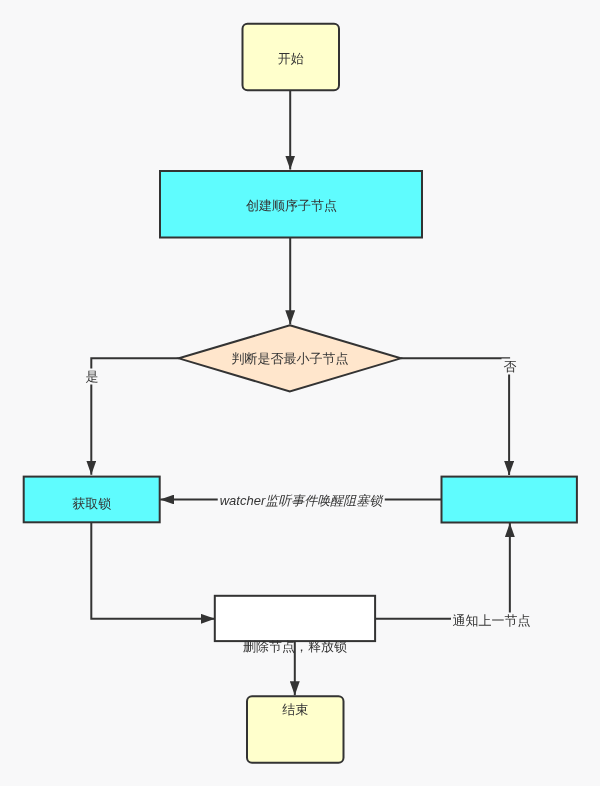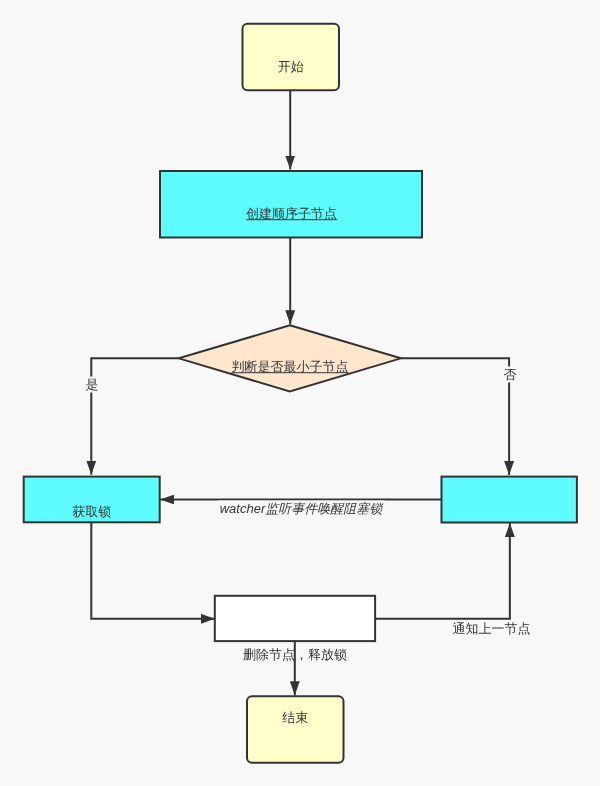--- a/index.html
+++ b/index.html
@@ -2,21 +2,21 @@
 <html><head>
 <meta charset="utf-8">
 <title>flowchart</title>
 <style>
   html,body{margin:0;padding:0;}
   *{-webkit-font-smoothing:antialiased;}
   body{width:600px;height:786px;background:#f8f8f9;
        font-family:"Liberation Sans",sans-serif;overflow:hidden;}
   #stage{position:relative;width:600px;height:786px;}
   svg#wires{display:block;position:absolute;left:0;top:0;}
-  .labels{position:absolute;left:0;top:0;width:600px;height:586px;margin-top:8px;}
+  .labels{position:absolute;left:0;top:0;width:600px;height:586px;}
   .lbl{position:absolute;transform:translate(-50%,calc(-50% + 1.2px));
        font-size:13px;color:#333;line-height:16px;text-align:center;white-space:pre;}
   .elbl{position:absolute;transform:translate(-50%,calc(-50% + 0.5px));
         font-size:13px;color:#333;line-height:16px;background:#f8f8f9;
         white-space:nowrap;padding:0 2px;}
 </style>
 </head>
 <body>
 
 <div id="stage">
@@ -41,22 +41,22 @@
   <path d="M178.8,358.35 L91.3,358.35 L91.3,474.7" stroke="#333" stroke-width="2" fill="none" marker-end="url(#ah)"></path>
   <path d="M400.8,358.35 L509.1,358.35 L509.1,475" stroke="#333" stroke-width="2" fill="none" marker-end="url(#ah)"></path>
   <path d="M441.5,499.5 L160.2,499.5" stroke="#333" stroke-width="2" fill="none" marker-end="url(#ah)"></path>
   <path d="M91.3,522.3 L91.3,618.8 L215,618.8" stroke="#333" stroke-width="2" fill="none" marker-end="url(#ah)"></path>
   <path d="M375.1,618.8 L509.85,618.8 L509.85,523" stroke="#333" stroke-width="2" fill="none" marker-end="url(#ah)"></path>
   <path d="M294.8,641.1 L294.8,695.3" stroke="#333" stroke-width="2" fill="none" marker-end="url(#ah)"></path>
 </svg>
 
 <div class="labels">
   <div class="lbl" style="left:290.7px;top:58px;">开始</div>
-  <div class="lbl" style="left:291.5px;top:205.2px;text-decoration:underline;">创建顺序子节点</div>
-  <div class="lbl" style="left:290px;top:358px;text-decoration:underline;">判断是否最小子节点</div>
+  <div class="lbl" style="left:291.5px;top:205.2px;">创建顺序子节点</div>
+  <div class="lbl" style="left:290px;top:358px;">判断是否最小子节点</div>
   <div class="lbl" style="left:91.8px;top:503px;">获取锁</div>
   <div class="lbl" style="left:295px;top:646px;">删除节点，释放锁</div>
   <div class="lbl" style="left:295.3px;top:709px;font-family:Liberation Serif, serif;">结束</div>
 
   <div class="elbl" style="left:92px;top:376.2px;">是</div>
   <div class="elbl" style="left:510px;top:366.3px;">否</div>
   <div class="elbl" style="left:301px;top:500px;font-style:italic;">watcher监听事件唤醒阻塞锁</div>
   <div class="elbl" style="left:491.5px;top:619.6px;">通知上一节点</div>
 </div>
 

